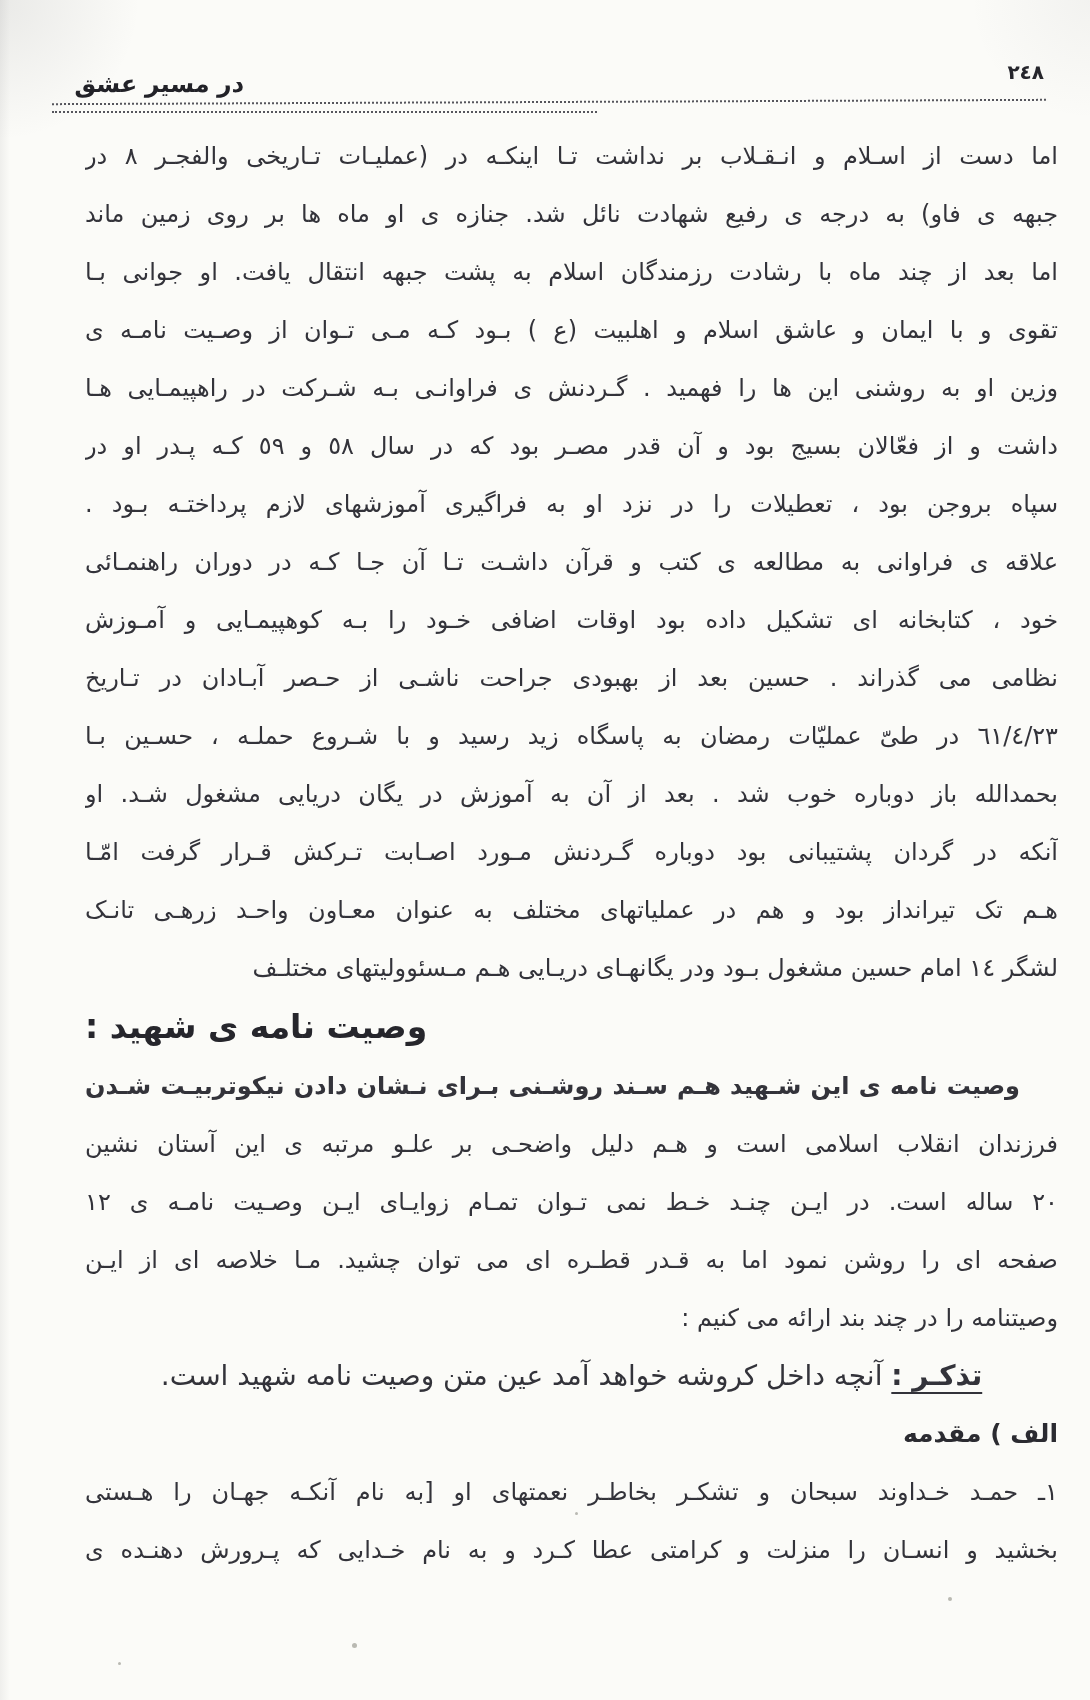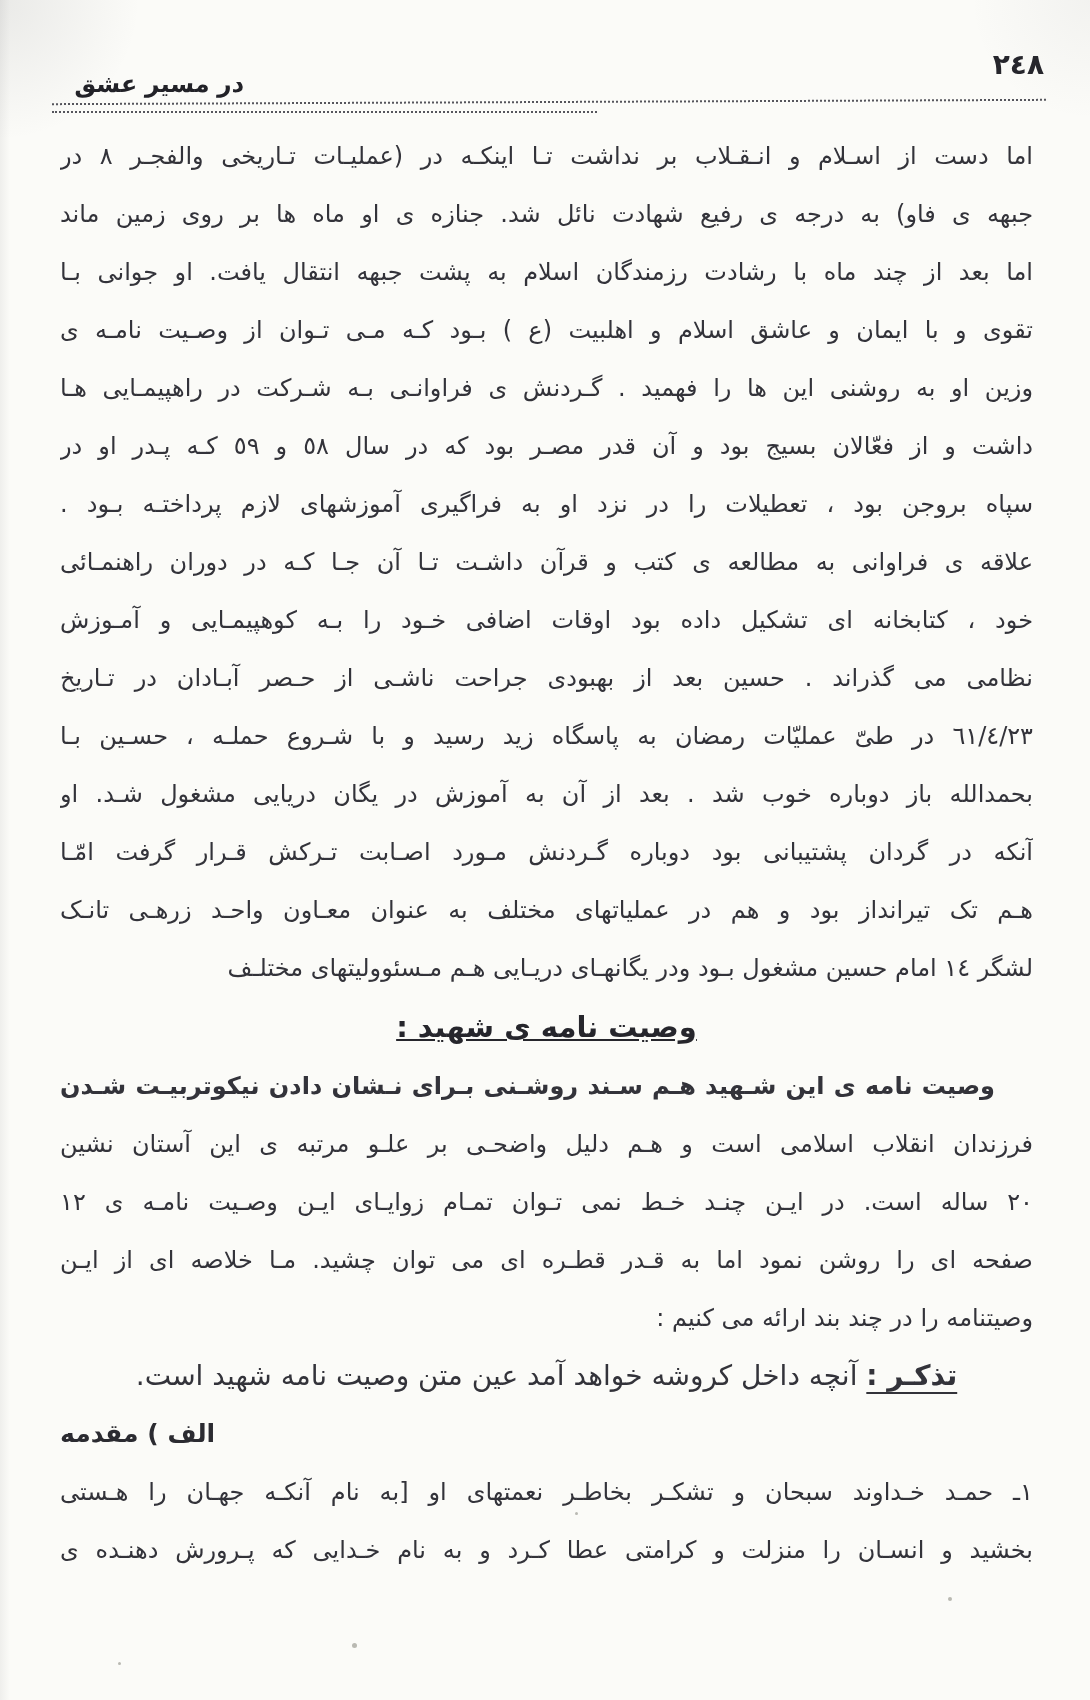--- a/index.html
+++ b/index.html
@@ -15,72 +15,71 @@
     position:relative;width:1090px;height:1700px;
     background:
       radial-gradient(circle at 0 0, rgba(80,80,85,0.10), rgba(80,80,85,0) 140px),
       radial-gradient(circle at 100% 0, rgba(80,80,85,0.05), rgba(80,80,85,0) 120px),
       linear-gradient(90deg, rgba(90,90,95,0.08), rgba(90,90,95,0) 10px),
       #fbfbf8;
     overflow:hidden;
   }
   
   .page-number{
-    position:absolute;top:48px;left:48px;right:auto;
+    position:absolute;top:60px;left:48px;right:auto;
     direction:ltr;
-    font-size:28px;font-weight:bold;color:#26262c;
+    font-size:20px;font-weight:bold;color:#26262c;
     letter-spacing:1px;
   }
   
   .page-number{left:auto;right:46px;}
   .book-title{
     position:absolute;top:70px;left:75px;
     font-size:24px;font-weight:bold;color:#222228;
     transform:skewX(-4deg);
   }
   .rule{
     position:absolute;height:0;
     border-bottom:2px dotted #55555c;
   }
   .rule-main{top:101px;left:52px;right:44px;transform:rotate(-0.25deg);}
   .rule-sub{top:111px;left:52px;width:545px;}
   
   .content{
-    position:absolute;top:127px;right:57px;width:973px;
+    position:absolute;top:127px;right:32px;width:973px;
   }
   .line{
     height:58px;line-height:58px;
     font-size:24px;
     text-align:justify;
     text-align-last:justify;
     overflow:hidden;
     white-space:nowrap;
   }
   .para.last-right .line:last-child{text-align-last:right;}
   .para.indent-first .line:first-child{padding-right:38px;font-weight:bold;}
   .section-heading{
     height:60px;line-height:60px;
-    font-size:29px;font-weight:bold;color:#26262c;
-    text-align:center;
-    text-decoration:underline;
+    font-size:33px;font-weight:bold;color:#26262c;
+    text-align:left;
   }
   .note-line{
     height:58px;line-height:58px;
     font-size:28px;text-align:center;
     white-space:nowrap;overflow:hidden;
   }
   .note-label{
     font-weight:bold;
     text-decoration:underline;
     text-underline-offset:7px;
   }
   .sub-heading{
     height:58px;line-height:58px;
     font-size:25px;font-weight:bold;color:#2b2b31;
-    text-align:left;
+    text-align:right;
   }
   .speck{position:absolute;border-radius:50%;background:#b9b9b2;}
   .speck.s1{width:5px;height:5px;top:1643px;left:352px;}
   .speck.s2{width:4px;height:4px;top:1597px;left:948px;}
   .speck.s3{width:3px;height:3px;top:1662px;left:118px;}
   .speck.s4{width:3px;height:3px;top:1512px;left:575px;}
 </style>
 </head>
 <body>
 

